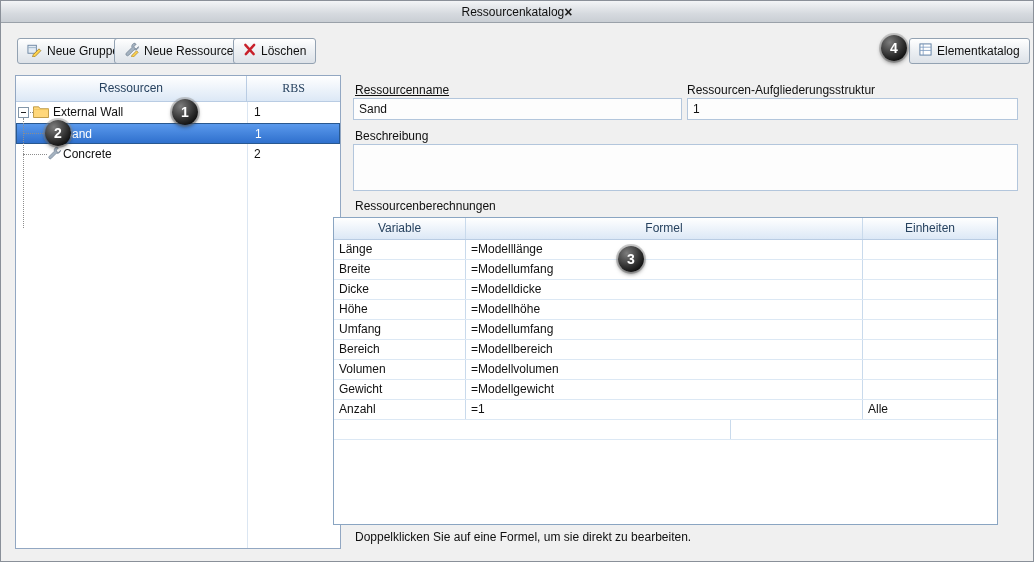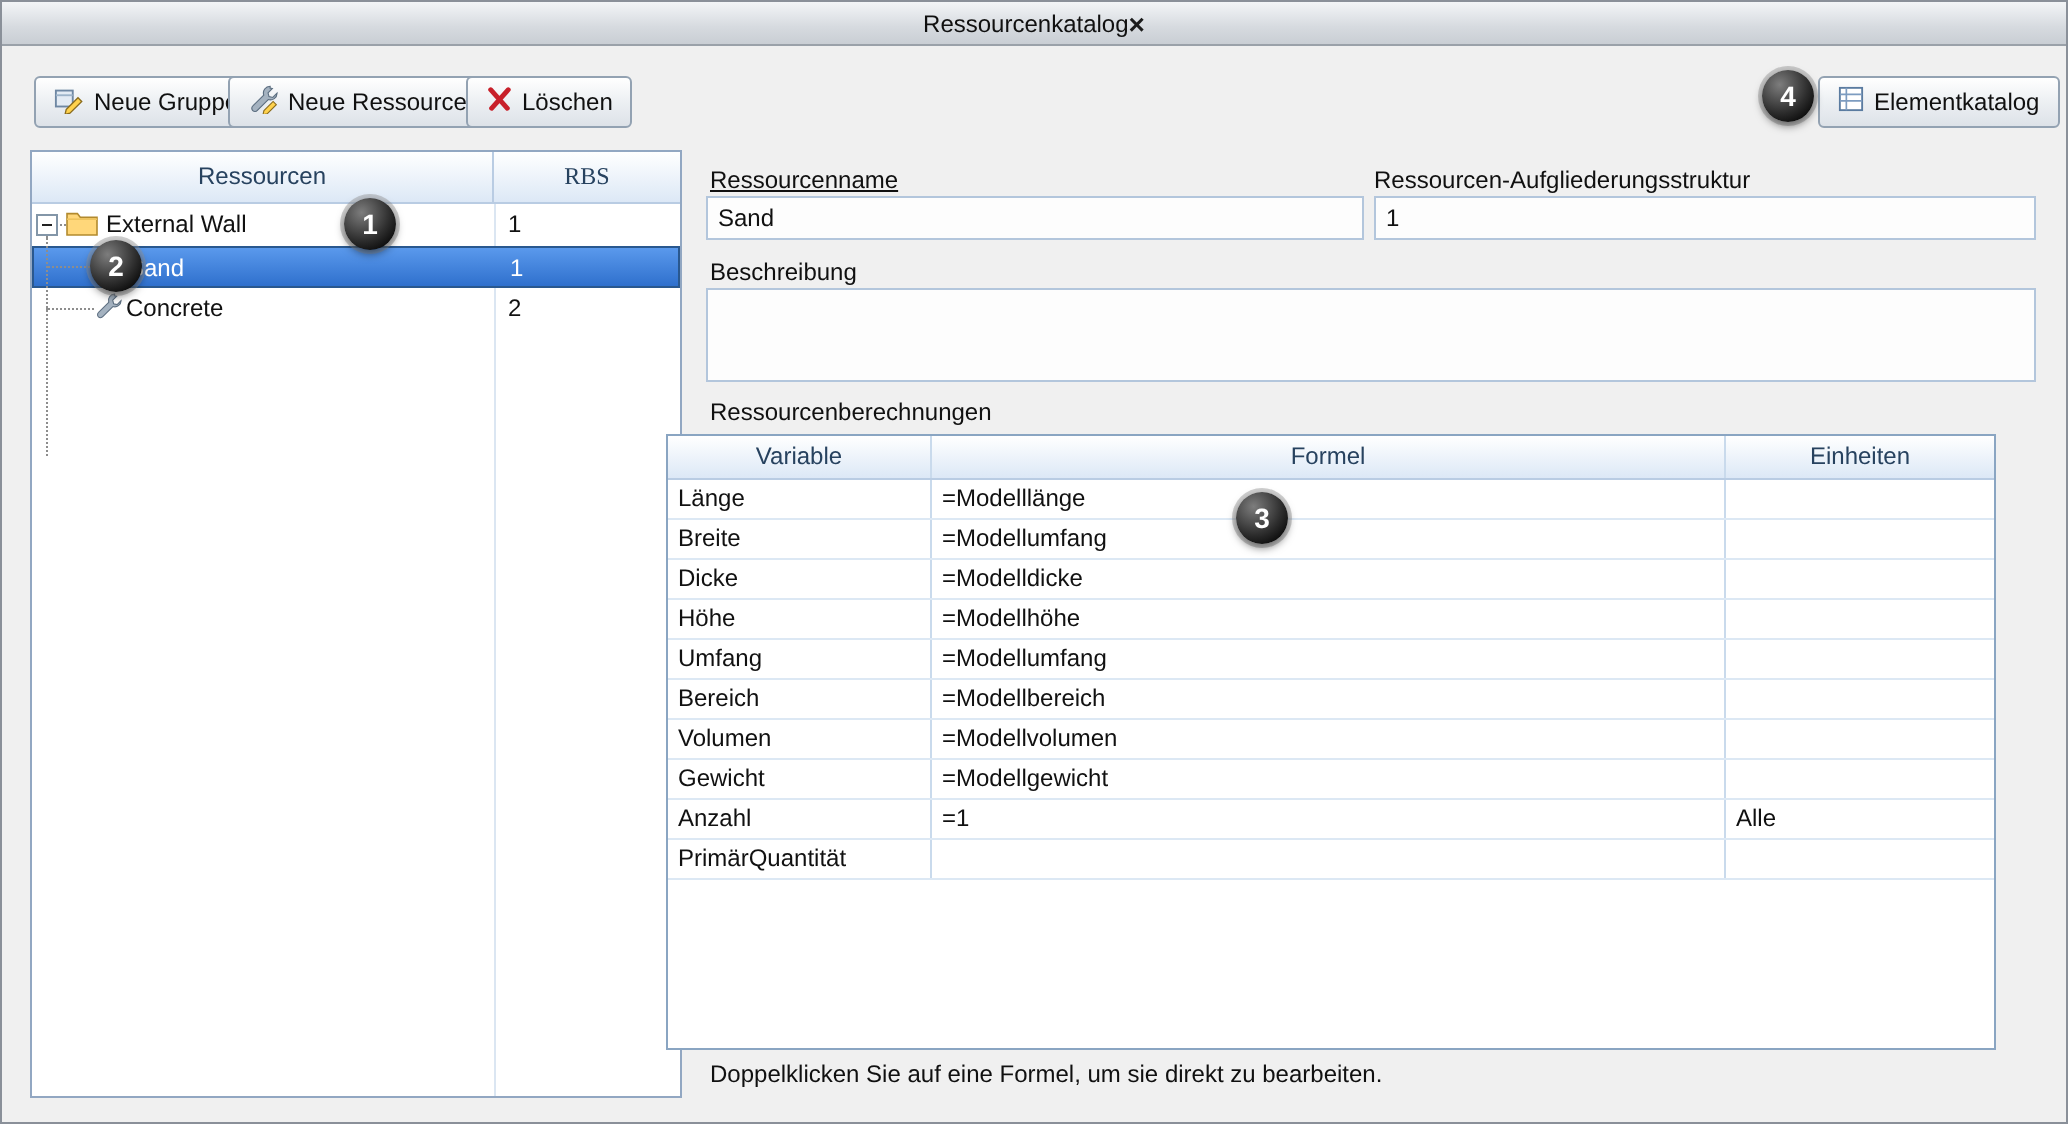--- a/index.html
+++ b/index.html
@@ -266,21 +266,20 @@
       <div class="c0">Gewicht</div>
       <div class="c1">=Modellgewicht</div>
       <div class="c2"></div>
     </div>
     <div class="crow">
       <div class="c0">Anzahl</div>
       <div class="c1">=1</div>
       <div class="c2">Alle</div>
     </div>
     <div class="crow">
-      <div class="c0">PrimärQuantität</div>
       <div class="c1"></div>
       <div class="c2"></div>
     </div>
   </div>
 
   <div class="hint">Doppelklicken Sie auf eine Formel, um sie direkt zu bearbeiten.</div>
 
   <div class="callout" id="callout-1">1</div>
   <div class="callout" id="callout-2">2</div>
   <div class="callout" id="callout-3">3</div>

